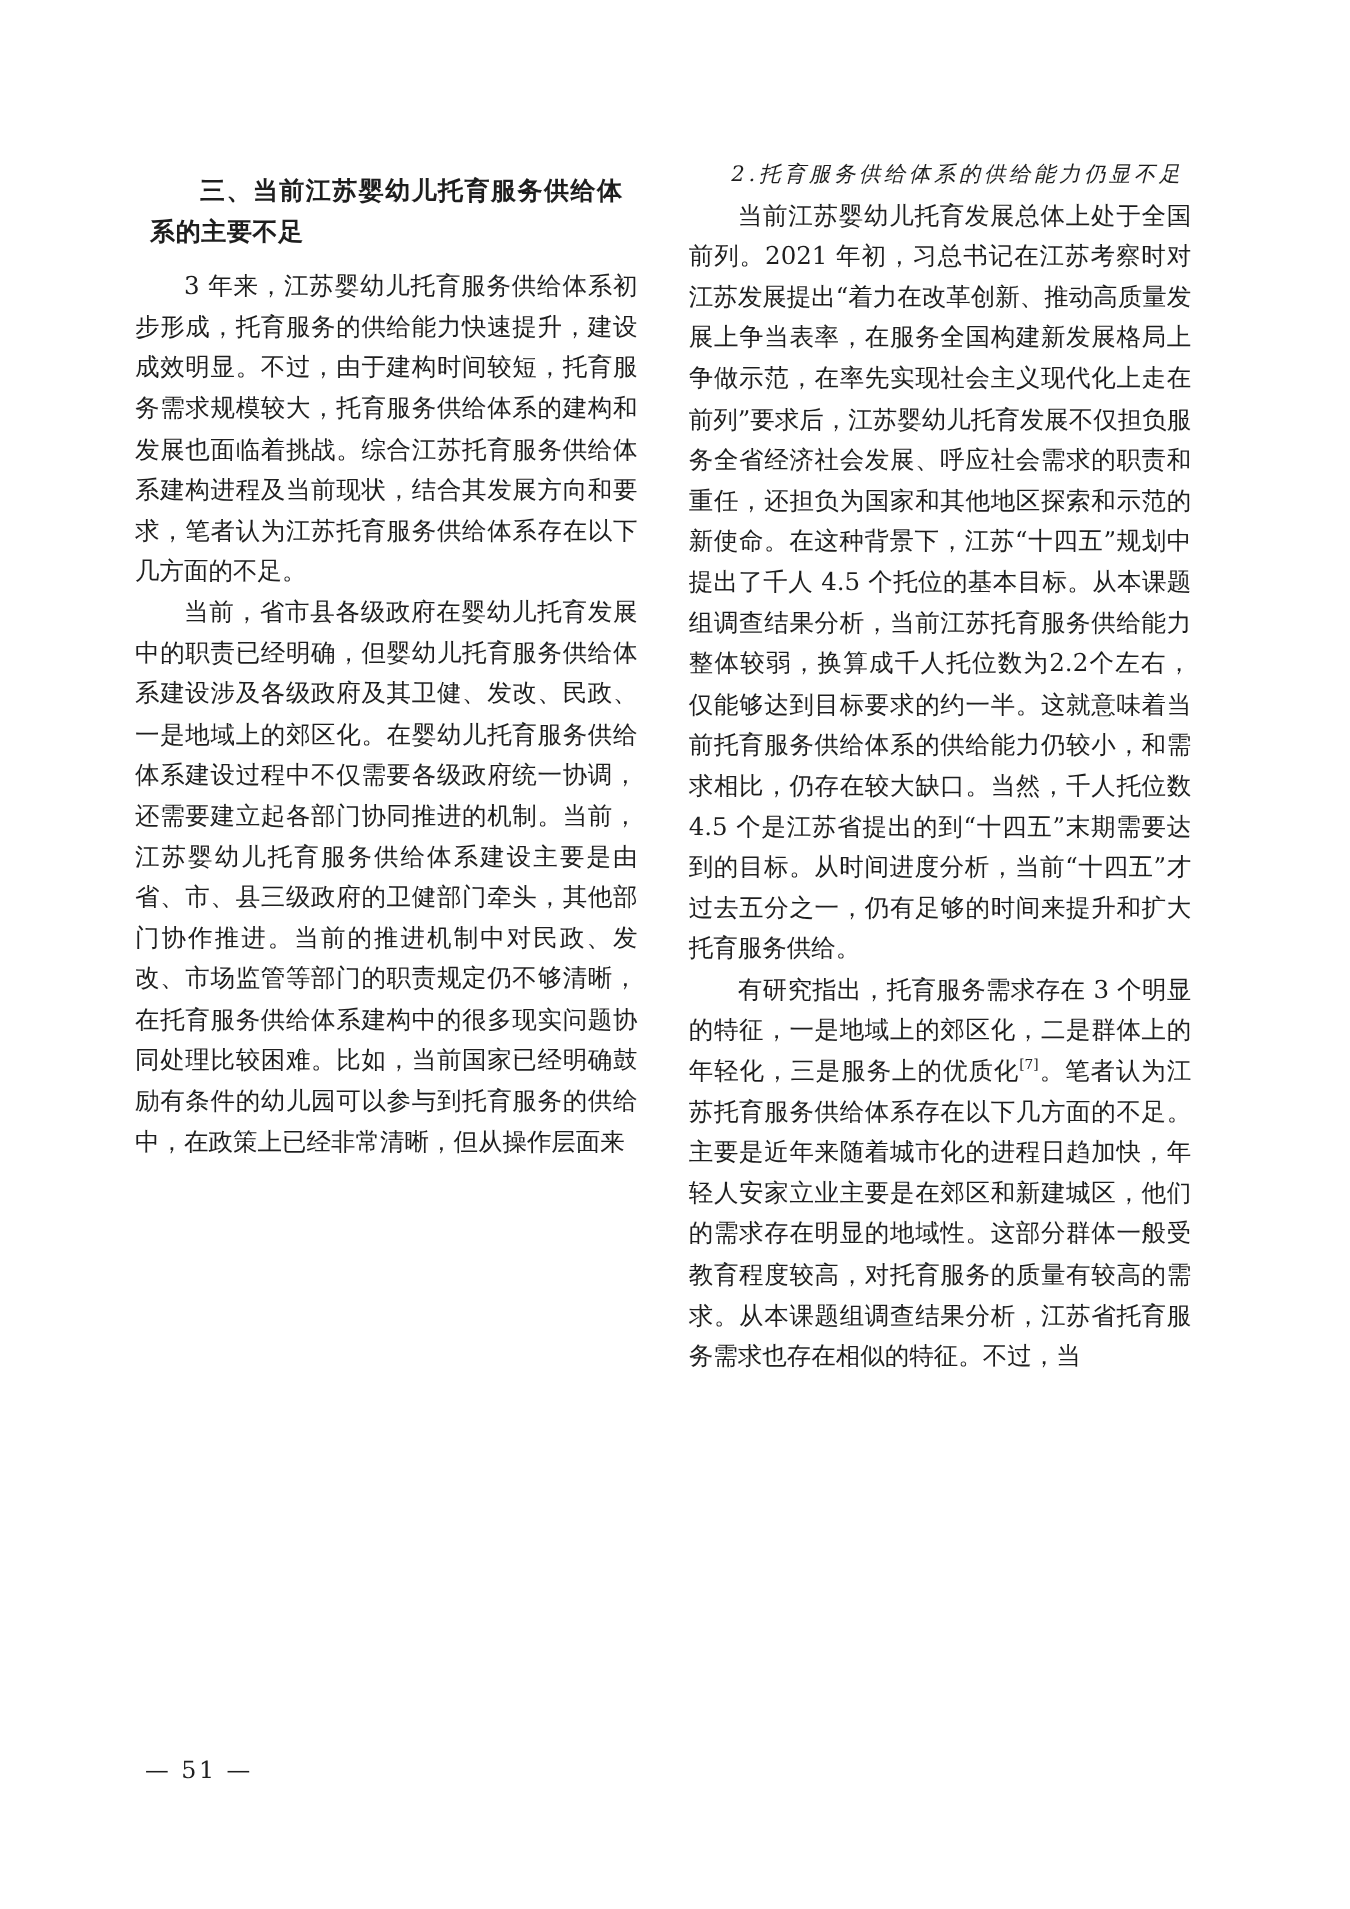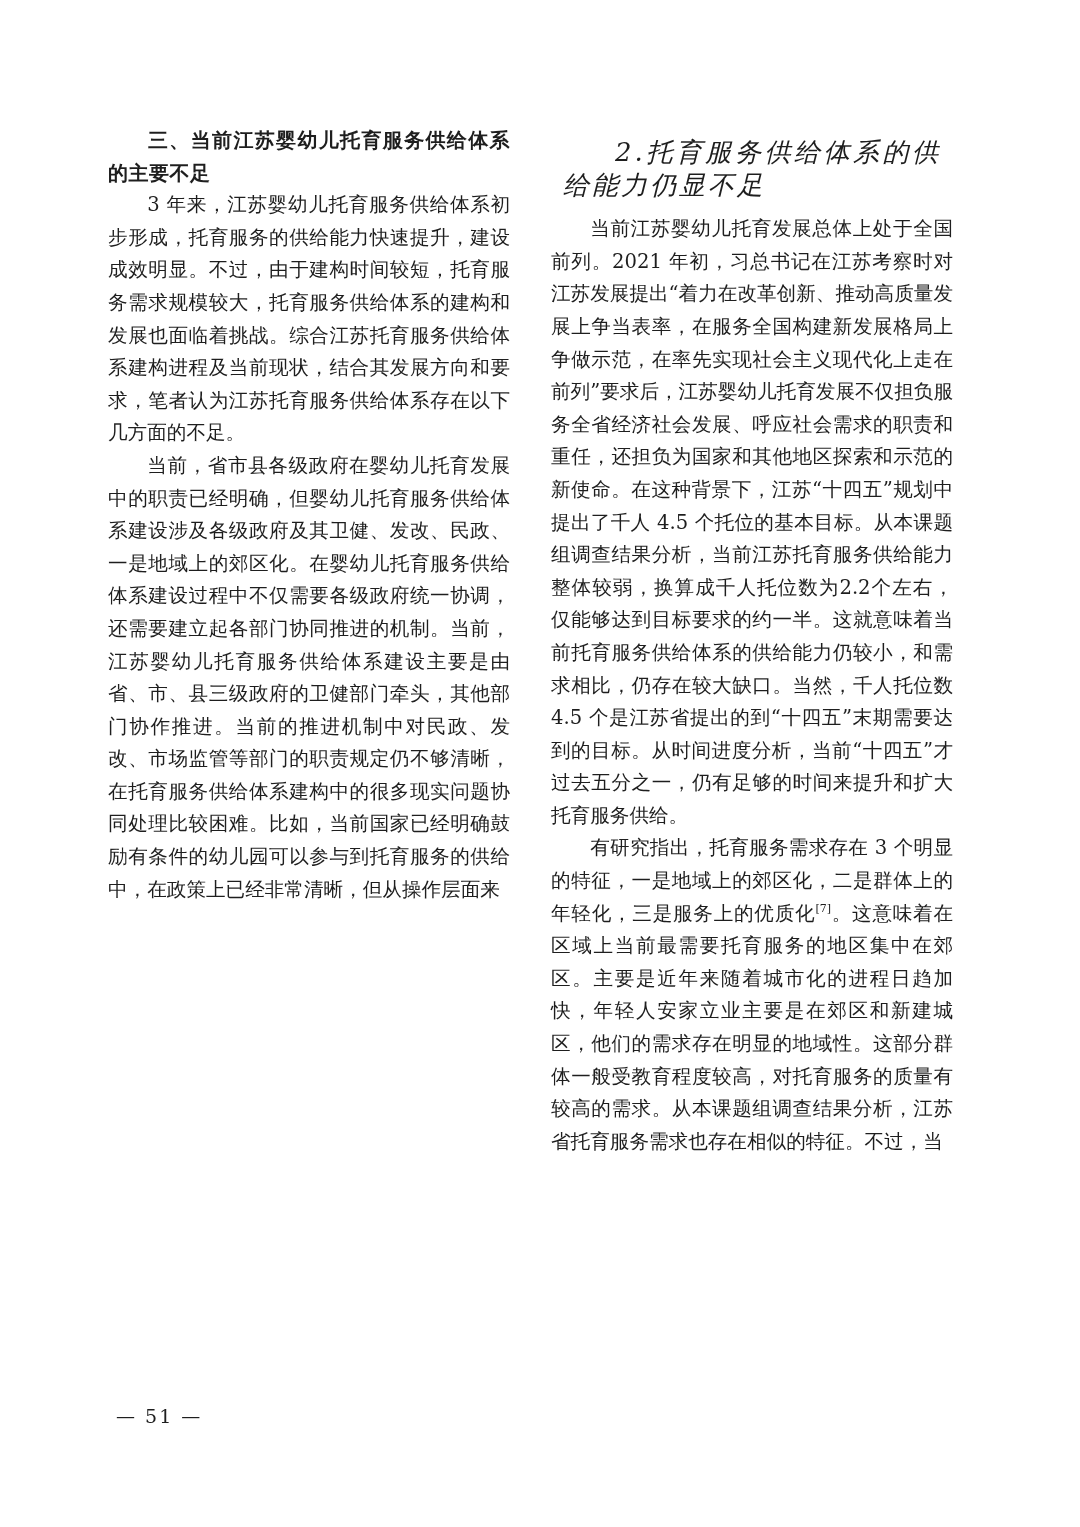--- a/index.html
+++ b/index.html
@@ -9,40 +9,40 @@
   }
   .col {
     position: absolute; top: 124px; width: 402px;
     font-size: 19.6px; line-height: 32.6px; text-align: justify; text-justify: inter-character;
   }
   .col.left { left: 108px; }
   .col.right { left: 551px; }
   .col p { margin: 0; text-indent: 2em; }
   .col p.cont { text-indent: 0; }
   .col h2 {
-    margin: 0; font-size: 20px; font-weight: bold; text-indent: 2em; line-height: 32.6px;
+    margin: 12px; font-size: 20px; font-weight: bold; text-indent: 2em; line-height: 32.6px;
     font-family: "DejaVu Sans", "Liberation Sans", sans-serif; letter-spacing: 0.5px;
   }
   .col h3 {
-    margin: 12px; font-size: 26px; font-weight: normal; text-indent: 2em; line-height: 32.6px;
+    margin: 0; font-size: 17px; font-weight: normal; text-indent: 2em; line-height: 32.6px;
     letter-spacing: 3px; font-style: italic;
   }
   sup { font-size: 11px; vertical-align: super; line-height: 0; }
   .page-number {
     position: absolute; left: 116px; top: 1405px; font-size: 19px; letter-spacing: 2px;
   }
 </style>
 </head>
 <body>
 
 <div class="col left">
   <h2>三、当前江苏婴幼儿托育服务供给体系的主要不足</h2>
   <p>3 年来，江苏婴幼儿托育服务供给体系初步形成，托育服务的供给能力快速提升，建设成效明显。不过，由于建构时间较短，托育服务需求规模较大，托育服务供给体系的建构和发展也面临着挑战。综合江苏托育服务供给体系建构进程及当前现状，结合其发展方向和要求，笔者认为江苏托育服务供给体系存在以下几方面的不足。</p>
   <p>当前，省市县各级政府在婴幼儿托育发展中的职责已经明确，但婴幼儿托育服务供给体系建设涉及各级政府及其卫健、发改、民政、一是地域上的郊区化。在婴幼儿托育服务供给体系建设过程中不仅需要各级政府统一协调，还需要建立起各部门协同推进的机制。当前，江苏婴幼儿托育服务供给体系建设主要是由省、市、县三级政府的卫健部门牵头，其他部门协作推进。当前的推进机制中对民政、发改、市场监管等部门的职责规定仍不够清晰，在托育服务供给体系建构中的很多现实问题协同处理比较困难。比如，当前国家已经明确鼓励有条件的幼儿园可以参与到托育服务的供给中，在政策上已经非常清晰，但从操作层面来</p>
 </div>
 
 <div class="col right">
   <h3>2.托育服务供给体系的供给能力仍显不足</h3>
   <p>当前江苏婴幼儿托育发展总体上处于全国前列。2021 年初，习总书记在江苏考察时对江苏发展提出“着力在改革创新、推动高质量发展上争当表率，在服务全国构建新发展格局上争做示范，在率先实现社会主义现代化上走在前列”要求后，江苏婴幼儿托育发展不仅担负服务全省经济社会发展、呼应社会需求的职责和重任，还担负为国家和其他地区探索和示范的新使命。在这种背景下，江苏“十四五”规划中提出了千人 4.5 个托位的基本目标。从本课题组调查结果分析，当前江苏托育服务供给能力整体较弱，换算成千人托位数为2.2个左右，仅能够达到目标要求的约一半。这就意味着当前托育服务供给体系的供给能力仍较小，和需求相比，仍存在较大缺口。当然，千人托位数 4.5 个是江苏省提出的到“十四五”末期需要达到的目标。从时间进度分析，当前“十四五”才过去五分之一，仍有足够的时间来提升和扩大托育服务供给。</p>
-  <p><span>有研究指出，托育服务需求存在 3 个明显的特征，一是地域上的郊区化，二是群体上的年轻化，三是服务上的优质化</span><sup>[7]</sup><span>。这意味着在区域上当前最需要托育服务的地区集中在郊区。主要是近年来随着城市化的进程日趋加快，年轻人安家立业主要是在郊区和新建城区，他们的需求存在明显的地域性。这部分群体一般受教育程度较高，对托育服务的质量有较高的需求。从本课题组调查结果分析，江苏省托育服务需求也存在相似的特征。不过，当</span></p>
+  <p><span>有研究指出，托育服务需求存在 3 个明显的特征，一是地域上的郊区化，二是群体上的年轻化，三是服务上的优质化</span><sup>[7]</sup><span>。笔者认为江苏托育服务供给体系存在以下几方面的不足。主要是近年来随着城市化的进程日趋加快，年轻人安家立业主要是在郊区和新建城区，他们的需求存在明显的地域性。这部分群体一般受教育程度较高，对托育服务的质量有较高的需求。从本课题组调查结果分析，江苏省托育服务需求也存在相似的特征。不过，当</span></p>
 </div>
 
 <div class="page-number">— 51 —</div>
 
 </body></html>

